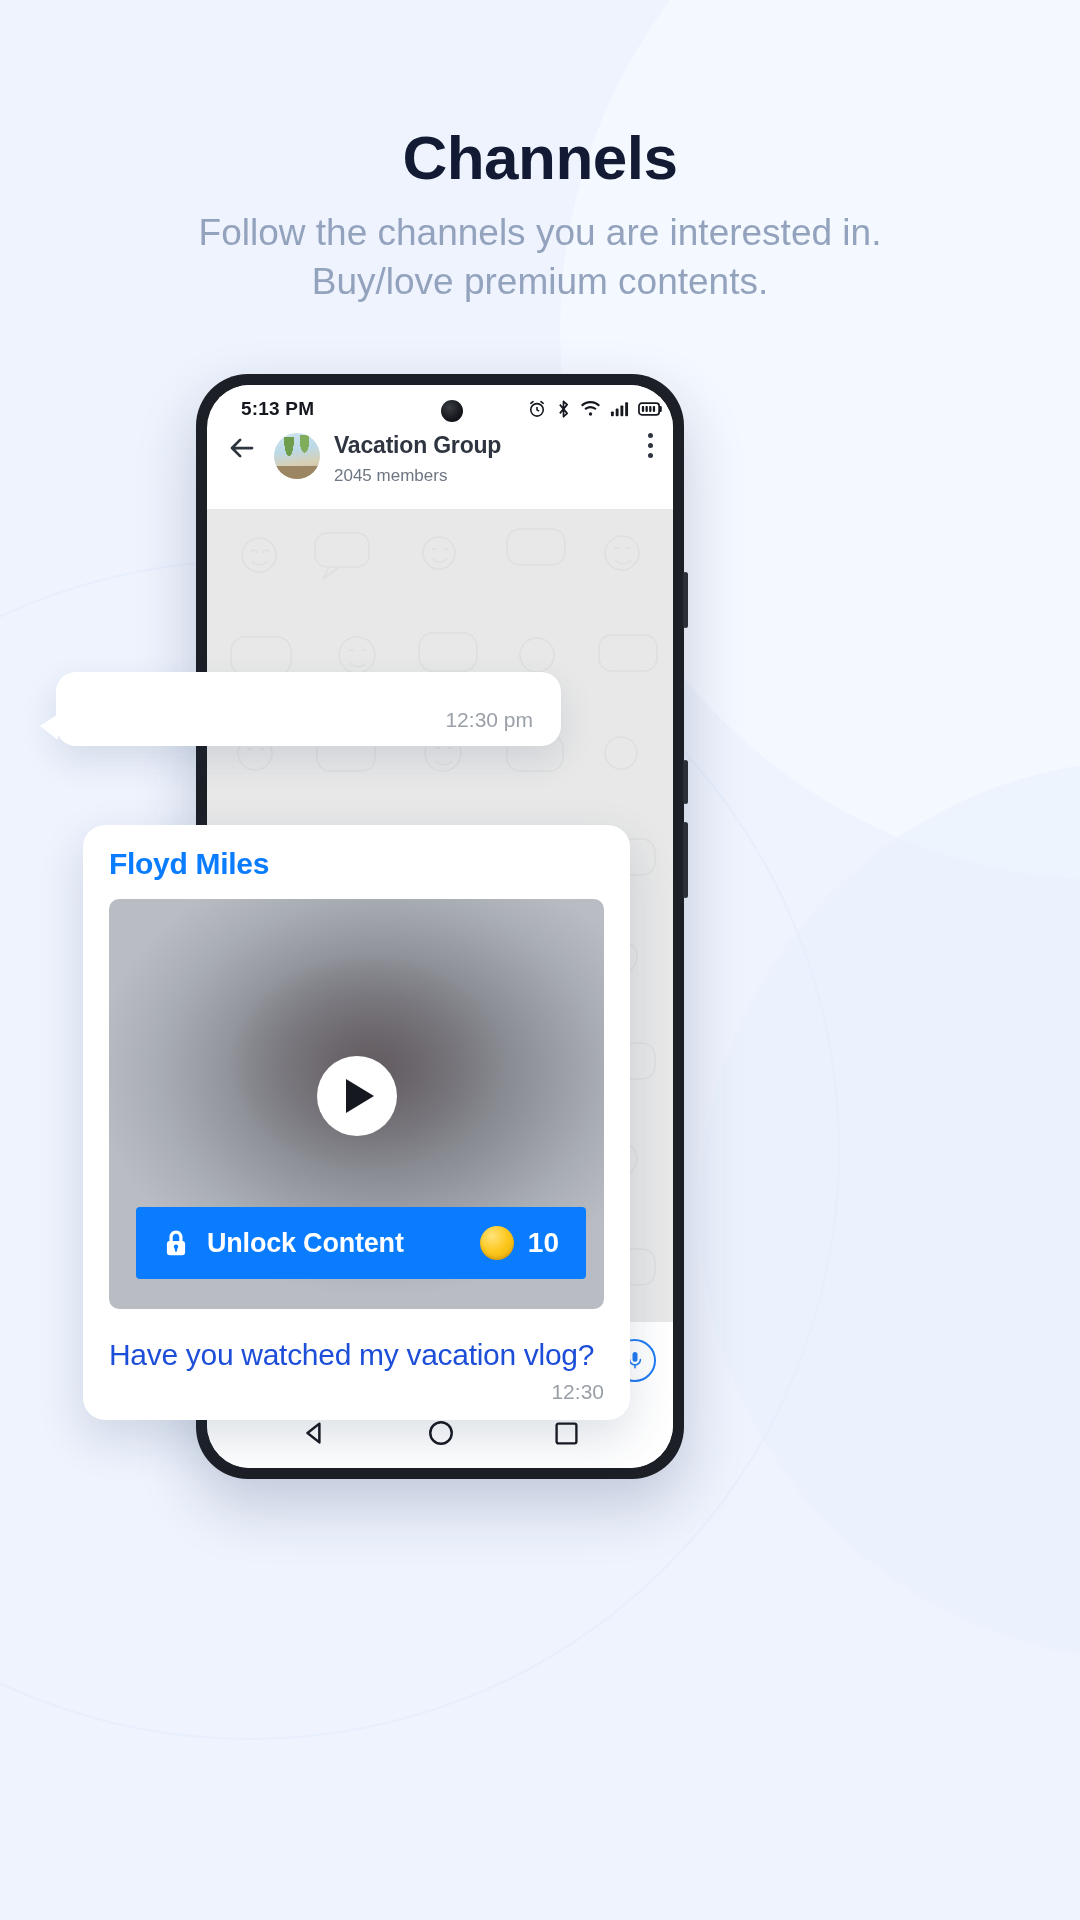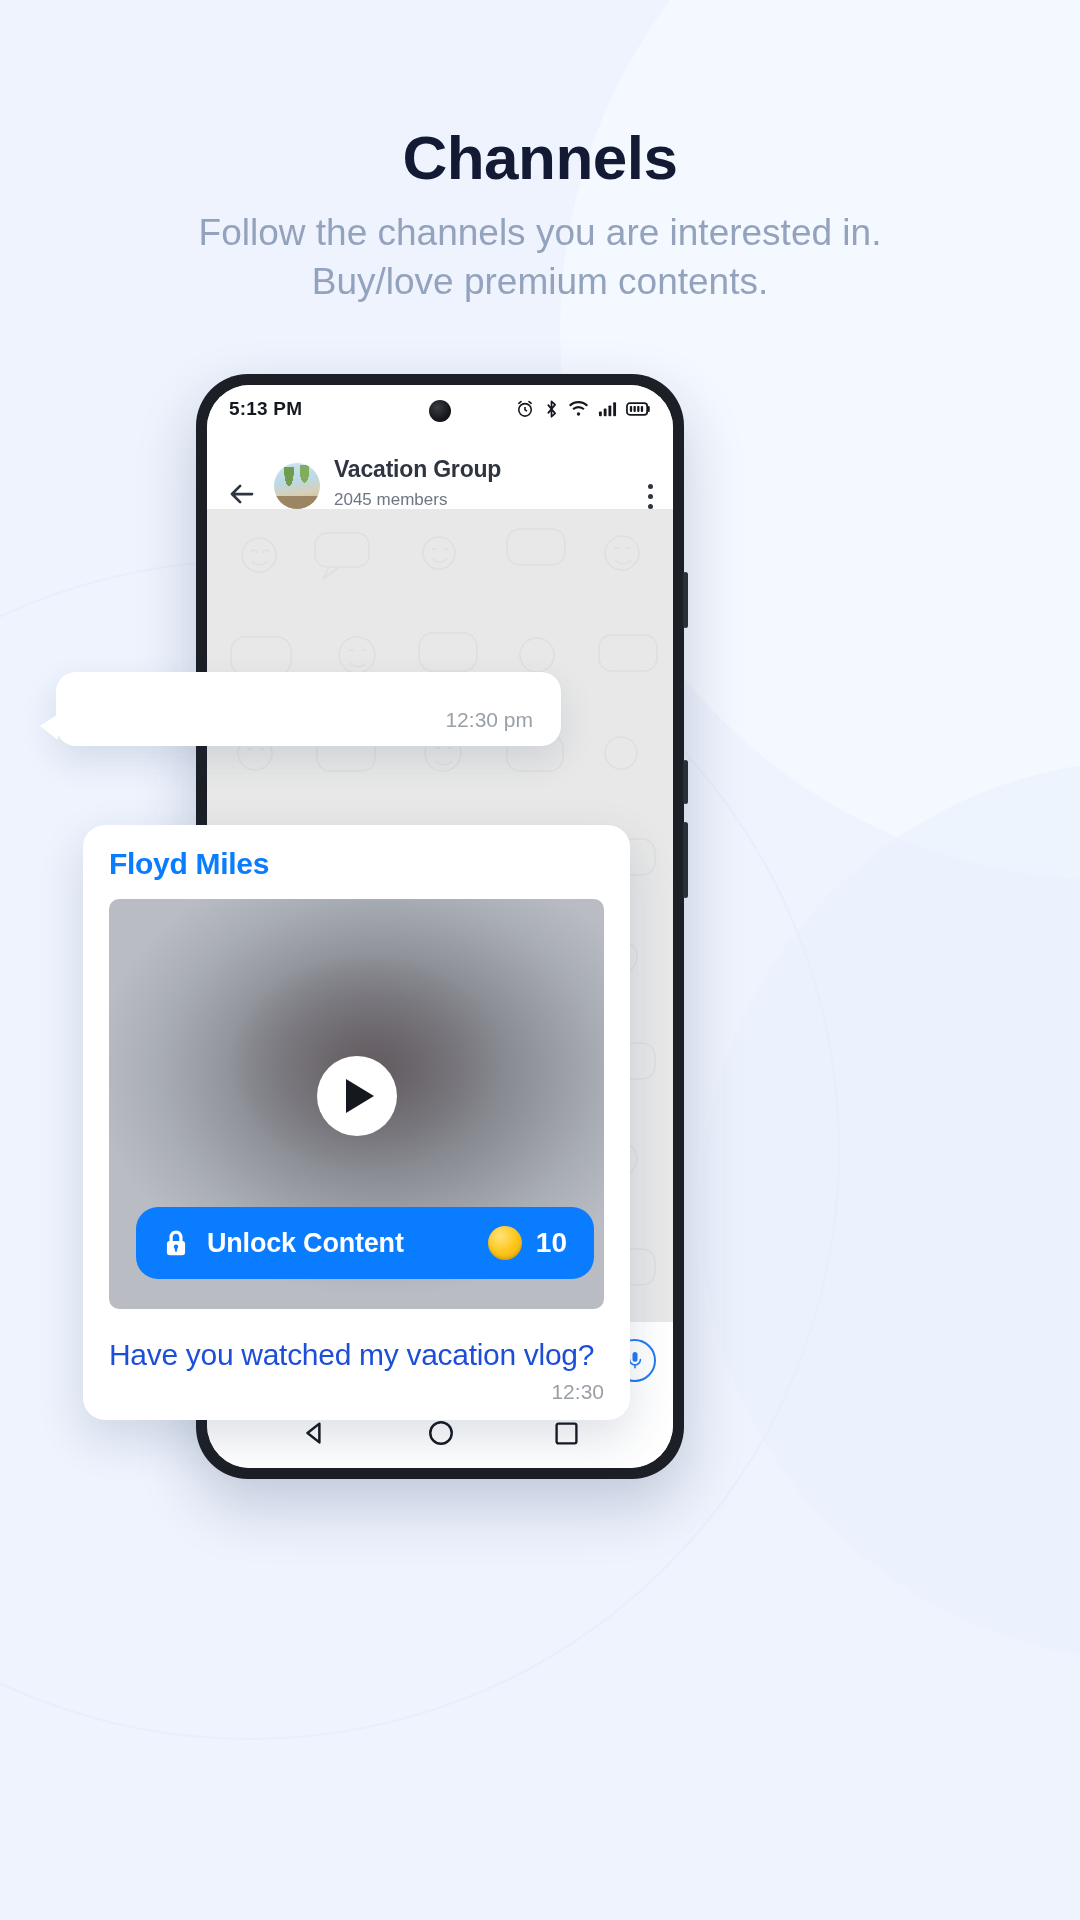--- a/index.html
+++ b/index.html
@@ -67,41 +67,41 @@
   .side-btn {
     position: absolute; right: -4px; width: 5px;
     background: #2b2f38; border-radius: 3px;
   }
   .side-btn.b1 { top: 198px; height: 56px; }
   .side-btn.b2 { top: 386px; height: 44px; }
   .side-btn.b3 { top: 448px; height: 76px; }
 
   
   .statusbar {
-    position: absolute; left: 0; top: 0; width: 466px; height: 48px;
+    position: absolute; left: 12px; top: 0; width: 466px; height: 48px;
     display: flex; align-items: center;
     padding: 16px 22px;
     background: #fff;
   }
   .status-time { font-size: 19px; font-weight: 600; color: #15181f; letter-spacing: .2px; }
   .camera-dot {
     position: absolute; left: 50%; top: 15px; transform: translateX(-50%);
     width: 22px; height: 22px; border-radius: 50%;
     background: radial-gradient(circle at 38% 34%, #3a3d44 0%, #15171c 60%, #0b0c10 100%);
   }
   .status-icons {
     margin-left: auto; display: flex; align-items: center; gap: 9px;
   }
   .status-icons svg { display: block; }
 
   
   .chat-header {
     position: absolute; left: 0; top: 48px; width: 466px; height: 76px;
     background: #fff;
-    display: flex; align-items: flex-end;
+    display: flex; align-items: flex-start;
     padding: 0 20px;
     z-index: 4;
   }
   .back-arrow { width: 30px; height: 30px; flex: none; }
   .group-avatar {
     width: 46px; height: 46px; border-radius: 50%;
     margin-left: 17px; flex: none; overflow: hidden;
     background: linear-gradient(170deg,#cfe4f0 0%,#bcd9e6 38%,#d8cfb4 66%,#b9a88c 100%);
     position: relative;
   }
@@ -226,22 +226,22 @@
     display: flex; align-items: center; justify-content: center;
     z-index: 3;
   }
   .play-btn i {
     width: 0; height: 0; margin-left: 7px;
     border-top: 17px solid transparent;
     border-bottom: 17px solid transparent;
     border-left: 28px solid #15181f;
   }
   .unlock-btn {
-    position: absolute; left: 27px; right: 10px; bottom: 30px;
-    height: 72px; border-radius: 22px;
+    position: absolute; left: 27px; right: 18px; bottom: 30px;
+    height: 72px; border-radius: 4px;
     background: #0a7cff;
     display: flex; align-items: center; padding: 0 27px;
     z-index: 3;
   }
   .unlock-label {
     font-size: 27px; font-weight: 700; color: #fff; margin-left: 18px; letter-spacing: -.2px;
   }
   .unlock-right { margin-left: auto; display: flex; align-items: center; gap: 14px; }
   .coin {
     width: 34px; height: 34px; border-radius: 50%;

